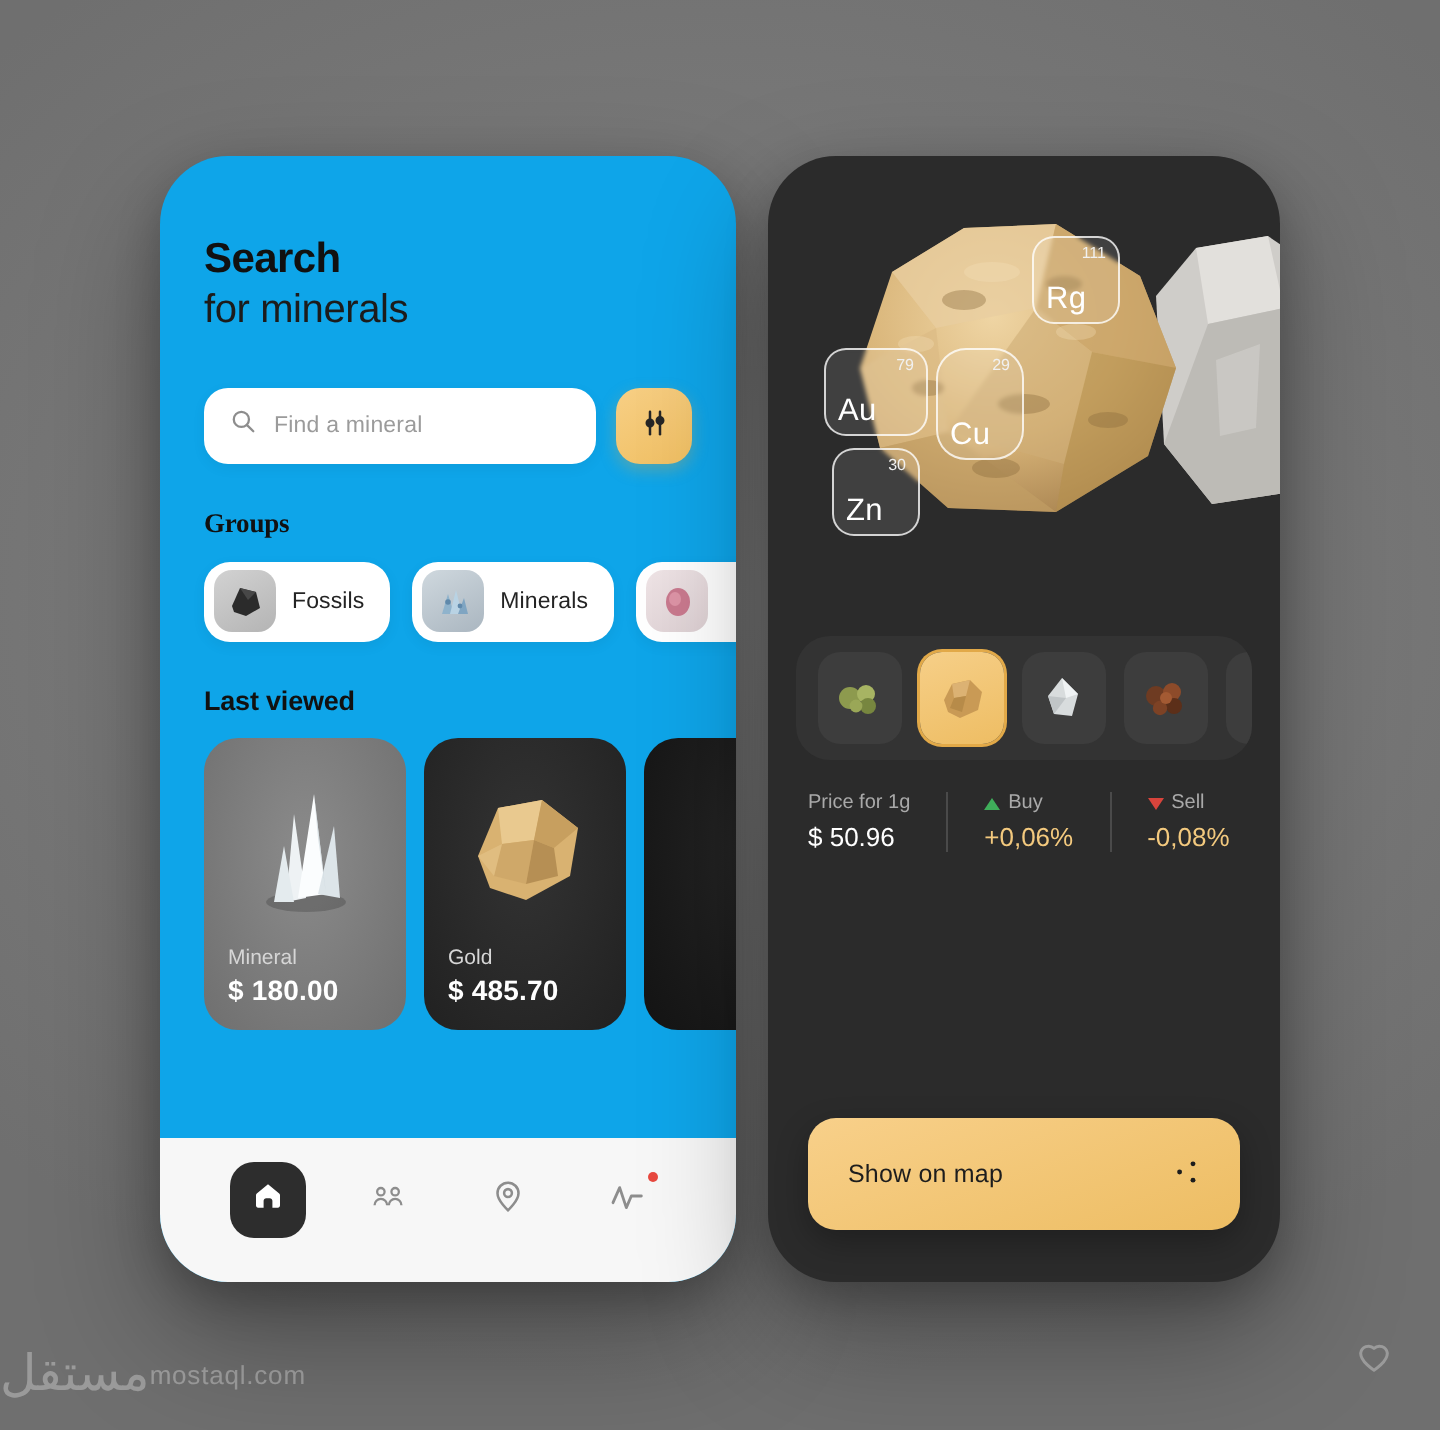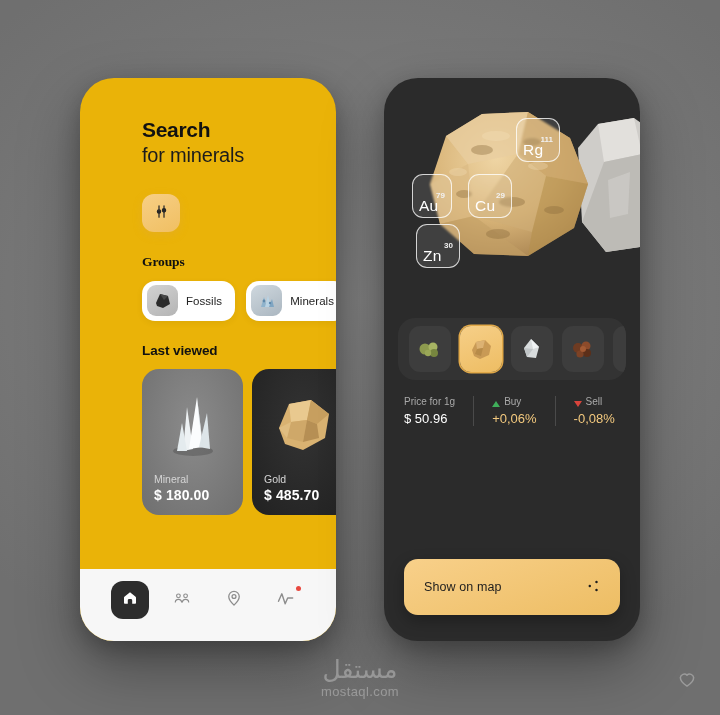--- a/index.html
+++ b/index.html
@@ -15,21 +15,21 @@
     position: relative;
   }
 
   
   .phone {
     position: absolute;
     border-radius: 34px;
     overflow: hidden;
     box-shadow: 0 26px 60px rgba(0,0,0,.34), 0 8px 22px rgba(0,0,0,.22);
   }
-  #phone-left  { left: 80px;  top: 78px;  width: 256px; height: 563px; background: #eab308; padding-left: 40px; }
+  #phone-left  { left: 80px;  top: 78px;  width: 288px; height: 563px; background: #0ea5e9; }
   #phone-right { left: 384px; top: 78px;  width: 256px; height: 563px; background: #2b2b2b; }
 
   
   .lp-pad { padding: 40px 22px 0 22px; }
   .title-line1 {
     font-size: 21px; font-weight: 700; color: #111; letter-spacing: -.3px;
     line-height: 1.12;
   }
   .title-line2 {
     font-size: 20px; font-weight: 400; color: #1c1c1c; letter-spacing: -.2px;
@@ -131,22 +131,22 @@
     position: absolute; right: -26px; top: 26px; width: 94px; height: 150px;
   }
   .el-badge {
     position: absolute; border: 1.4px solid rgba(255,255,255,.78);
     border-radius: 11px;
     background: rgba(255,255,255,.10);
     backdrop-filter: blur(1px);
     color: #fff;
   }
   .el-num {
-    position: absolute; top: 16px; right: 6px;
-    font-size: 8px; color: #f1f1f1; font-weight: 700;
+    position: absolute; top: 3px; right: 6px;
+    font-size: 8px; color: #f1f1f1; font-weight: 400;
   }
   .el-sym {
     position: absolute; left: 6px; bottom: 2px;
     font-size: 15.5px; font-weight: 400; letter-spacing: .2px;
   }
 
   .thumb-strip {
     margin: 4px 14px 0 14px; background: #333333; border-radius: 17px;
     height: 62px; display: flex; align-items: center; gap: 9px;
     padding: 0 11px; overflow: hidden;
@@ -161,61 +161,70 @@
     box-shadow: 0 0 0 1.5px #e2a948;
   }
 
   .stats {
     display: flex; margin: 16px 20px 0 20px; overflow: hidden;
   }
   .stat { flex: 0 0 auto; padding-right: 18px; margin-right: 18px;
           border-right: 1px solid #4a4a4a; }
   .stat:last-child { border-right: none; padding-right: 0; margin-right: 0; }
   .stat-lbl {
-    font-size: 10px; color: #a9a9a9; display: flex; align-items: flex-end; gap: 4px;
+    font-size: 10px; color: #a9a9a9; display: flex; align-items: center; gap: 4px;
     margin-bottom: 4px; white-space: nowrap;
   }
   .stat-val { font-size: 13px; color: #fff; font-weight: 400; white-space: nowrap; }
   .stat-val.gold { color: #f3c97e; }
   .tri-up   { width:0;height:0;border-left:4px solid transparent;border-right:4px solid transparent;border-bottom:6px solid #3fae5a; }
   .tri-down { width:0;height:0;border-left:4px solid transparent;border-right:4px solid transparent;border-top:6px solid #d8443c; }
 
   .map-btn {
     position: absolute; left: 20px; right: 20px; bottom: 26px; height: 56px;
     border-radius: 14px; border: none; cursor: pointer;
     background: linear-gradient(160deg,#f8d08a,#edbd63);
     display: flex; align-items: center; padding: 0 20px;
     box-shadow: 0 6px 16px rgba(0,0,0,.28);
   }
   .map-btn-label { font-size: 12.5px; color: #1d1d1d; font-weight: 400; letter-spacing: .1px; }
   .map-btn-dots { margin-left: auto; }
 
   
   .watermark {
     position: absolute; left: 0; right: 0; bottom: 16px;
-    display: flex; flex-direction: column; align-items: center;
+    display: flex; flex-direction: row; align-items: center;
     opacity: .30; pointer-events: none;
   }
   .wm-ar   { font-size: 25px; color: #ffffff; line-height: 1; font-family: "DejaVu Sans", sans-serif; }
   .wm-lat  { font-size: 13px; color: #ffffff; letter-spacing: .4px; margin-top: 2px; }
   .heart-wm { position: absolute; right: 22px; bottom: 22px; opacity: .30; }
 </style>
 </head>
 <body>
 
 <div class="phone" id="phone-left">
 
   <div class="lp-pad">
 
     <div>
       <div class="title-line1">Search</div>
       <div class="title-line2">for minerals</div>
     </div>
 
     <div class="search-row">
+      <div class="search-box">
+        <span>
+          <svg width="13" height="13" viewBox="0 0 24 24" fill="none" stroke="#8d8d8d" stroke-width="2.1" stroke-linecap="round">
+            <circle cx="10.5" cy="10.5" r="7"></circle>
+              <line x1="16" y1="16" x2="21.5" y2="21.5"></line>
+          </svg>
+        </span>
+        <span class="ph">Find a mineral</span>
+      </div>
       <button class="filter-btn">
         <span>
           <svg width="15" height="15" viewBox="0 0 24 24" fill="none" stroke="#262626" stroke-width="2" stroke-linecap="round">
             <line x1="8" y1="3" x2="8" y2="9"></line>
               <line x1="8" y1="15" x2="8" y2="21"></line>
               <circle cx="8" cy="12" r="2.6" fill="#262626"></circle>
             <line x1="16" y1="3" x2="16" y2="7"></line>
               <line x1="16" y1="13" x2="16" y2="21"></line>
               <circle cx="16" cy="10" r="2.6" fill="#262626"></circle>
           </svg>
@@ -381,25 +390,25 @@
             <ellipse cx="46" cy="66" rx="9" ry="4"></ellipse>
           <ellipse cx="126" cy="60" rx="10" ry="4"></ellipse>
         </g>
       </svg>
     </div>
 
     <div class="el-badge" style="left:132px; top:34px; width:44px; height:44px;">
       <span class="el-num">111</span>
       <span class="el-sym">Rg</span>
     </div>
-    <div class="el-badge" style="left:28px; top:90px; width:40px; height:44px;">
+    <div class="el-badge" style="left:28px; top:90px; width:52px; height:44px;">
       <span class="el-num">79</span>
       <span class="el-sym">Au</span>
     </div>
-    <div class="el-badge" style="left:84px; top:90px; width:44px; height:44px;">
+    <div class="el-badge" style="left:84px; top:90px; width:44px; height:56px;border-radius:15px;">
       <span class="el-num">29</span>
       <span class="el-sym">Cu</span>
     </div>
     <div class="el-badge" style="left:32px; top:140px; width:44px; height:44px;">
       <span class="el-num">30</span>
       <span class="el-sym">Zn</span>
     </div>
   </div>
 
   <div class="thumb-strip">

